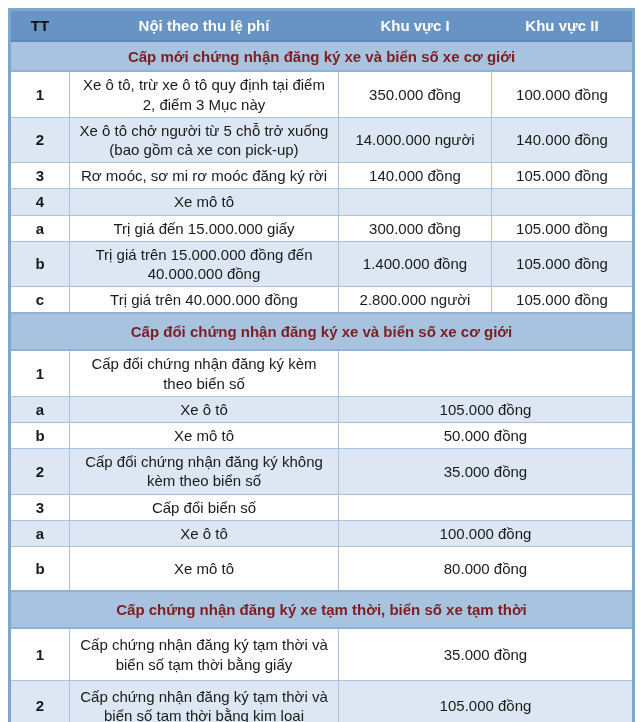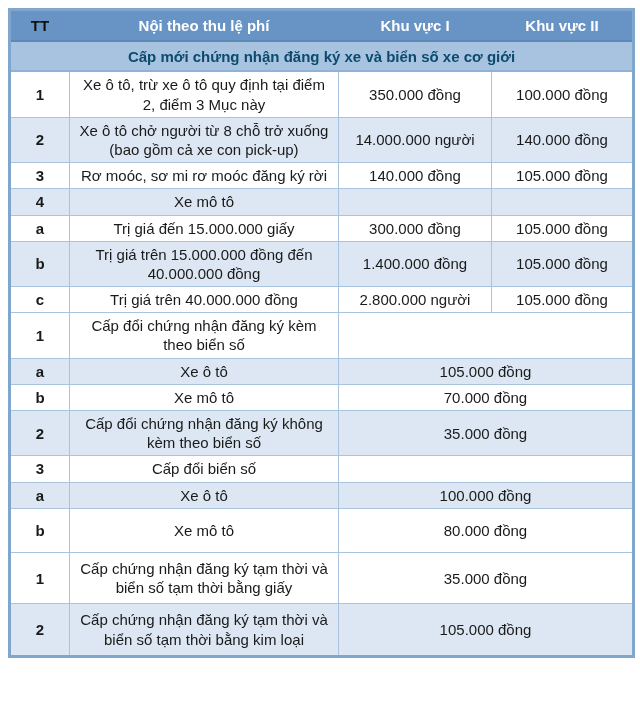--- a/index.html
+++ b/index.html
@@ -42,21 +42,21 @@
     font-weight: bold;
     border-color: #6893c5;
     border-bottom: 2px solid #5d89ba;
     padding: 5px 6px;
     font-size: 15px;
   }
   tr.head th.tt-head { color: #111111; }
   
   tr.band td {
     background: #a7c3e0;
-    color: #0c4a6e;
+    color: #7f1d1d;
     font-weight: bold;
     padding: 8px 6px;
     border-color: #a7c3e0;
     border-top: 2px solid #8fb2d6;
     border-bottom: 2px solid #8fb2d6;
     font-size: 15px;
   }
   tr.band.first td { padding: 4.5px 6px; }
   
   tr.row td { background: #ffffff; }
@@ -89,21 +89,21 @@
       <td colspan="4">Cấp mới chứng nhận đăng ký xe và biển số xe cơ giới</td>
     </tr>
     <tr class="row">
       <td class="tt">1</td>
       <td>Xe ô tô, trừ xe ô tô quy định tại điểm 2, điểm 3 Mục này</td>
       <td>350.000 đồng</td>
       <td>100.000 đồng</td>
     </tr>
     <tr class="row shaded">
       <td class="tt">2</td>
-      <td>Xe ô tô chở người từ 8 chỗ trở xuống (bao gồm cả xe con pick-up)</td>
+      <td>Xe ô tô chở người từ 5 chỗ trở xuống (bao gồm cả xe con pick-up)</td>
       <td>14.000.000 người</td>
       <td>140.000 đồng</td>
     </tr>
     <tr class="row">
       <td class="tt">3</td>
       <td>Rơ moóc, sơ mi rơ moóc đăng ký rời</td>
       <td>140.000 đồng</td>
       <td>105.000 đồng</td>
     </tr>
     <tr class="row shaded">
@@ -124,34 +124,37 @@
       <td>1.400.000 đồng</td>
       <td>105.000 đồng</td>
     </tr>
     <tr class="row">
       <td class="tt">c</td>
       <td>Trị giá trên 40.000.000 đồng</td>
       <td>2.800.000 người</td>
       <td>105.000 đồng</td>
     </tr>
 
+    <tr class="band">
+      <td colspan="4">Cấp đổi chứng nhận đăng ký xe và biển số xe cơ giới</td>
+    </tr>
     <tr class="row">
       <td class="tt">1</td>
       <td>Cấp đổi chứng nhận đăng ký kèm theo biển số</td>
       <td colspan="2"></td>
     </tr>
     <tr class="row shaded">
       <td class="tt">a</td>
       <td>Xe ô tô</td>
       <td colspan="2">105.000 đồng</td>
     </tr>
     <tr class="row">
       <td class="tt">b</td>
       <td>Xe mô tô</td>
-      <td colspan="2">70.000 đồng</td>
+      <td colspan="2">50.000 đồng</td>
     </tr>
     <tr class="row shaded">
       <td class="tt">2</td>
       <td>Cấp đổi chứng nhận đăng ký không kèm theo biển số</td>
       <td colspan="2">35.000 đồng</td>
     </tr>
     <tr class="row">
       <td class="tt">3</td>
       <td>Cấp đổi biển số</td>
       <td colspan="2"></td>
@@ -160,20 +163,23 @@
       <td class="tt">a</td>
       <td>Xe ô tô</td>
       <td colspan="2">100.000 đồng</td>
     </tr>
     <tr class="row tall">
       <td class="tt">b</td>
       <td>Xe mô tô</td>
       <td colspan="2">80.000 đồng</td>
     </tr>
 
+    <tr class="band">
+      <td colspan="4">Cấp chứng nhận đăng ký xe tạm thời, biển số xe tạm thời</td>
+    </tr>
     <tr class="row pad2">
       <td class="tt">1</td>
       <td>Cấp chứng nhận đăng ký tạm thời và biển số tạm thời bằng giấy</td>
       <td colspan="2">35.000 đồng</td>
     </tr>
     <tr class="row shaded pad2">
       <td class="tt">2</td>
       <td>Cấp chứng nhận đăng ký tạm thời và biển số tạm thời bằng kim loại</td>
       <td colspan="2">105.000 đồng</td>
     </tr>

